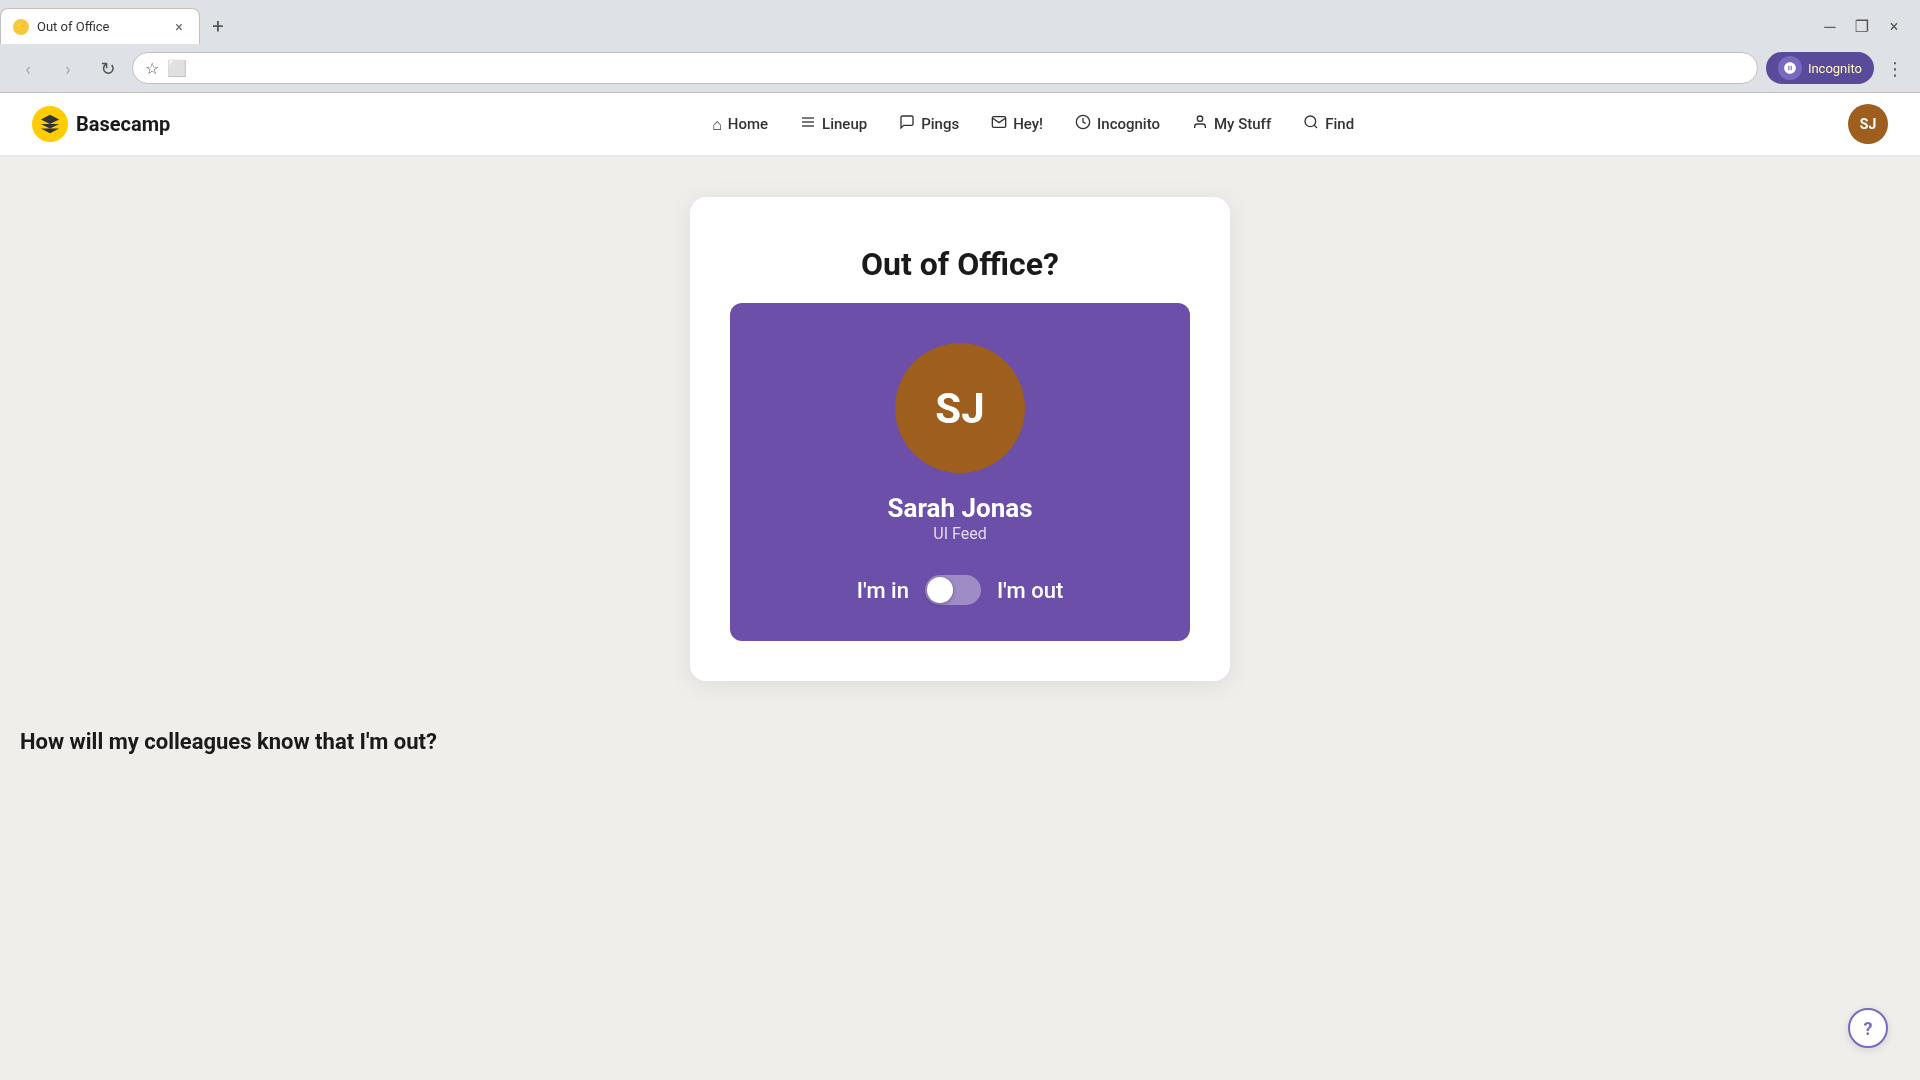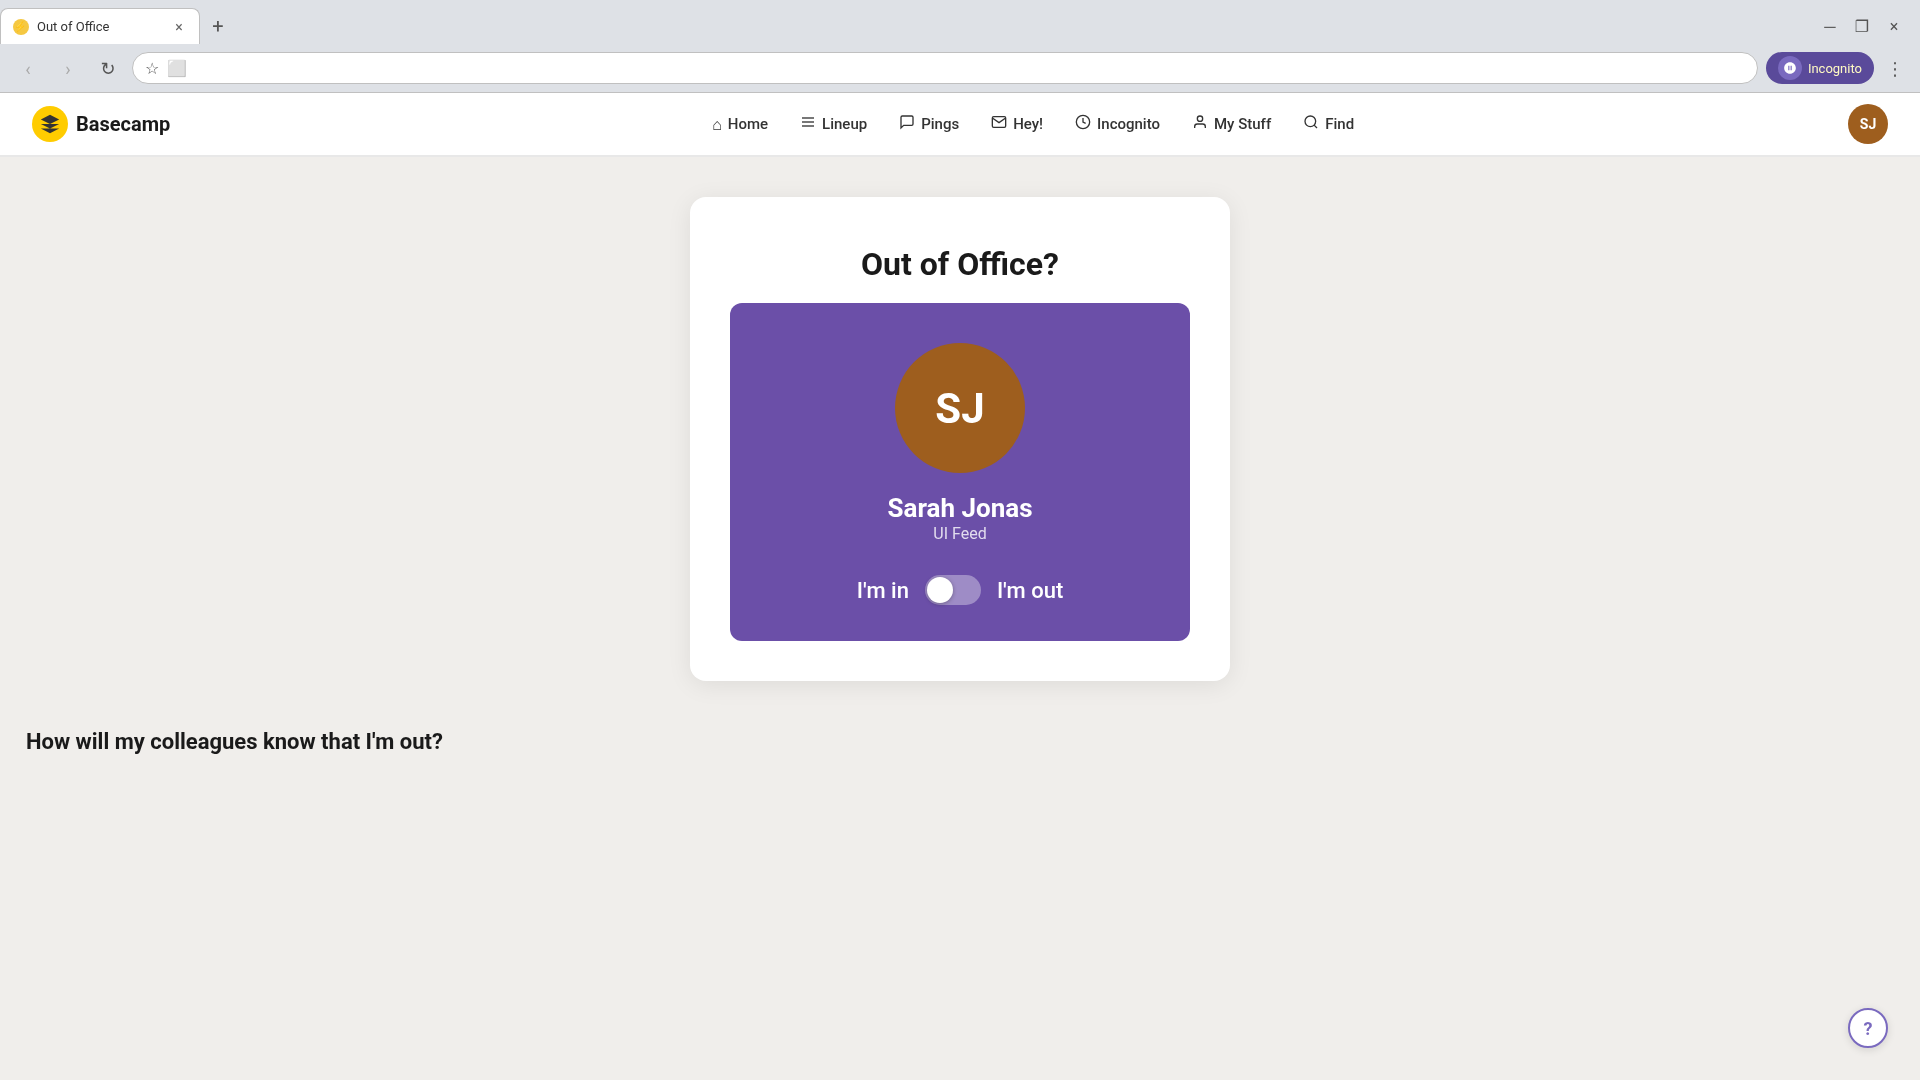--- a/index.html
+++ b/index.html
@@ -360,21 +360,20 @@
     }
 
     .section-heading {
       font-size: 22px;
       font-weight: 700;
       color: #1a1a1a;
       margin-top: 48px;
       align-self: flex-start;
       max-width: 540px;
       width: 100%;
-      margin-left: 6px;
     }
 
     
     .help-btn {
       position: fixed;
       bottom: 32px;
       right: 32px;
       width: 40px;
       height: 40px;
       background: #fff;

